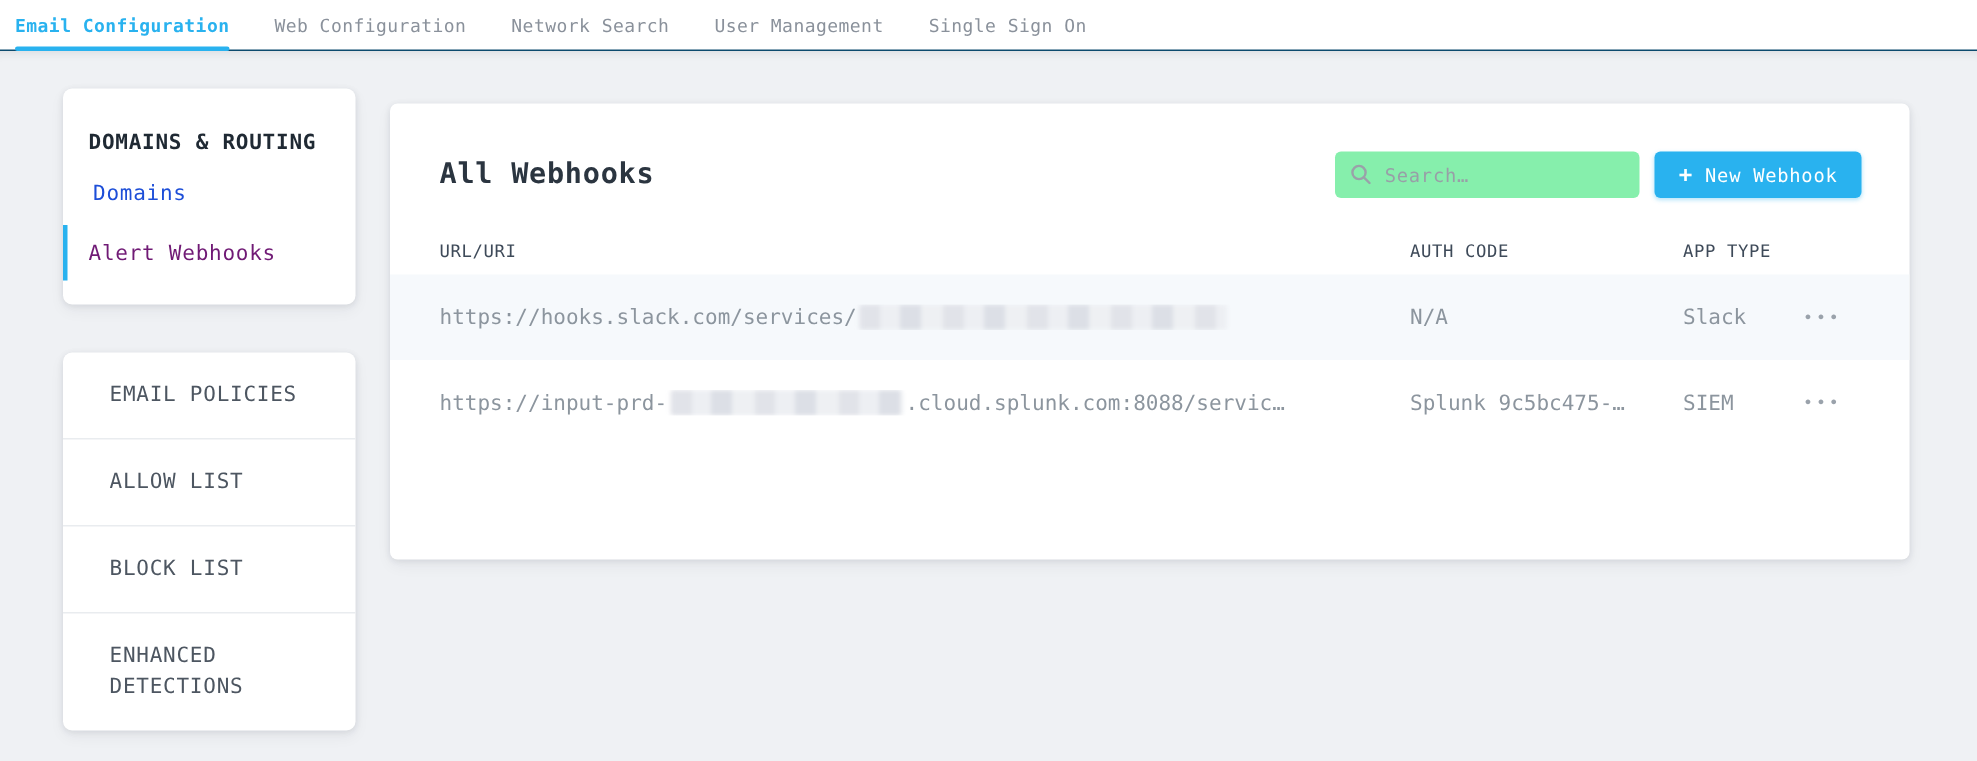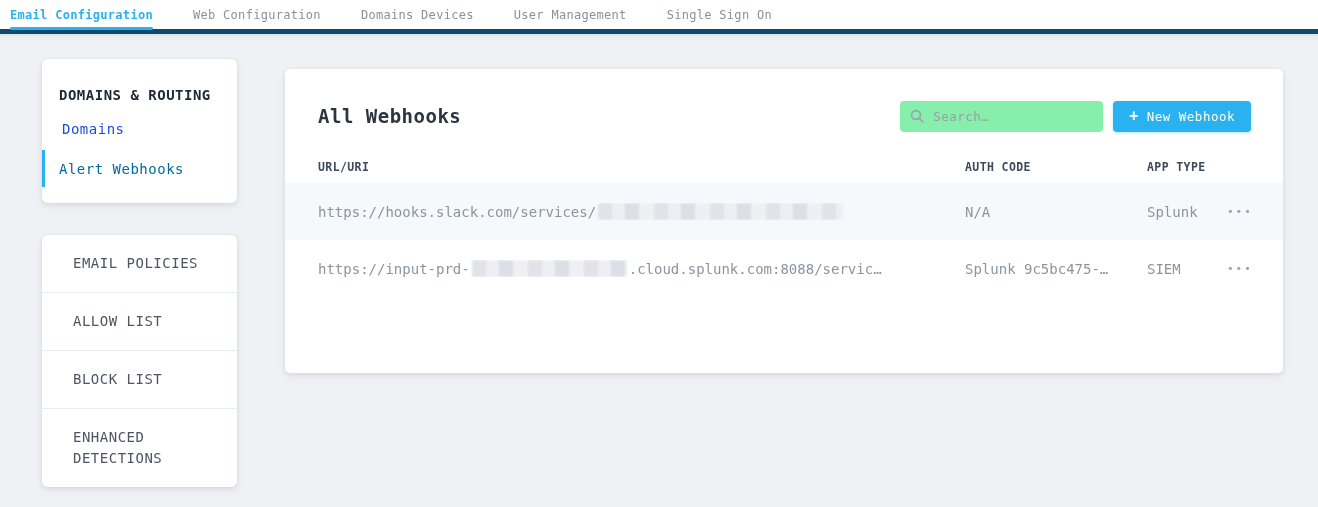--- a/index.html
+++ b/index.html
@@ -7,25 +7,25 @@
   body {
     font-family: "DejaVu Sans Mono", "Liberation Mono", monospace;
     background: #eff1f4;
     color: #38424d;
   }
 
   
   .topnav {
     height: 34px;
     background: #ffffff;
-    border-bottom: 5px solid #0c4a6e;
+    border-bottom: 1px solid #0c4a6e;
     display: flex;
     align-items: stretch;
     padding-left: 10px;
-    gap: 40px;
+    gap: 30px;
     position: relative;
     z-index: 2;
   }
   .tab {
     display: flex;
     align-items: center;
     font-size: 12px;
     letter-spacing: 0.3px;
     color: #8a919b;
     font-weight: 500;
@@ -73,41 +73,41 @@
   .routing-item {
     font-size: 14px;
     letter-spacing: 0.5px;
     color: #1d4ed8;
     padding: 11px 17px 10px 17px;
     border-left: 3px solid transparent;
     cursor: pointer;
     margin-top: 3px;
   }
   .routing-item.active {
-    color: #0369a1;
+    color: #701a75;
     border-left-color: #29b2ef;
     padding-left: 14px;
   }
 
   
   .sections-card { margin-top: 32px; }
   .section-item {
     font-size: 14px;
     letter-spacing: 0.5px;
     color: #4d5661;
     padding: 18px 31px;
     border-bottom: 1px solid #e9ecef;
     line-height: 21px;
     cursor: pointer;
   }
   .section-item:last-child { border-bottom: none; }
 
   
   .main-card {
-    margin: 35px 35px 0 48px;
+    margin: 35px 35px 0 23px;
     width: 1013px;
     height: 304px;
     border-radius: 5px;
     overflow: hidden;
   }
   .main-header {
     height: 66px;
     display: flex;
     align-items: center;
     padding: 28px 32px 0 33px;
@@ -164,21 +164,21 @@
     display: grid;
     grid-template-columns: 647px 182px 78px 1fr;
     align-items: center;
     padding: 0 17px 0 33px;
   }
   .thead {
     height: 32px;
     font-size: 11.5px;
     letter-spacing: 0.4px;
     color: #3e4a59;
-    font-weight: 700;
+    font-weight: 400;
   }
   .tbody-row { height: 57px; font-size: 14px; color: #8c959e; }
   .tbody-row.alt { background: #f6f9fc; }
   .url-cell { display: flex; align-items: center; white-space: nowrap; overflow: hidden; }
   .redact {
     display: inline-block;
     height: 17px;
     border-radius: 2px;
     margin: 0 2px;
     background: repeating-linear-gradient(90deg,
@@ -201,21 +201,21 @@
     padding: 4px 2px;
     font-family: inherit;
   }
 </style>
 </head>
 <body>
 
 <div class="topnav">
   <div class="tab active">Email Configuration</div>
   <div class="tab">Web Configuration</div>
-  <div class="tab">Domains Devices</div>
+  <div class="tab">Network Search</div>
   <div class="tab">User Management</div>
   <div class="tab">Single Sign On</div>
 </div>
 
 <div class="content">
 
   <div class="sidebar">
     <div class="card routing-card">
       <div class="routing-title">DOMAINS &amp; ROUTING</div>
       <div class="routing-item">Domains</div>
@@ -256,21 +256,21 @@
         <div></div>
       </div>
 
       <div class="trow tbody-row alt">
         <div class="url-cell">
           <span>https://hooks.slack.com/services/</span>
           <span class="redact r1"></span>
           <span></span>
         </div>
         <div>N/A</div>
-        <div>Splunk</div>
+        <div>Slack</div>
         <button class="dots-btn">•••</button>
       </div>
 
       <div class="trow tbody-row">
         <div class="url-cell">
           <span>https://input-prd-</span>
           <span class="redact r2"></span>
           <span>.cloud.splunk.com:8088/servic…</span>
         </div>
         <div>Splunk 9c5bc475-…</div>

